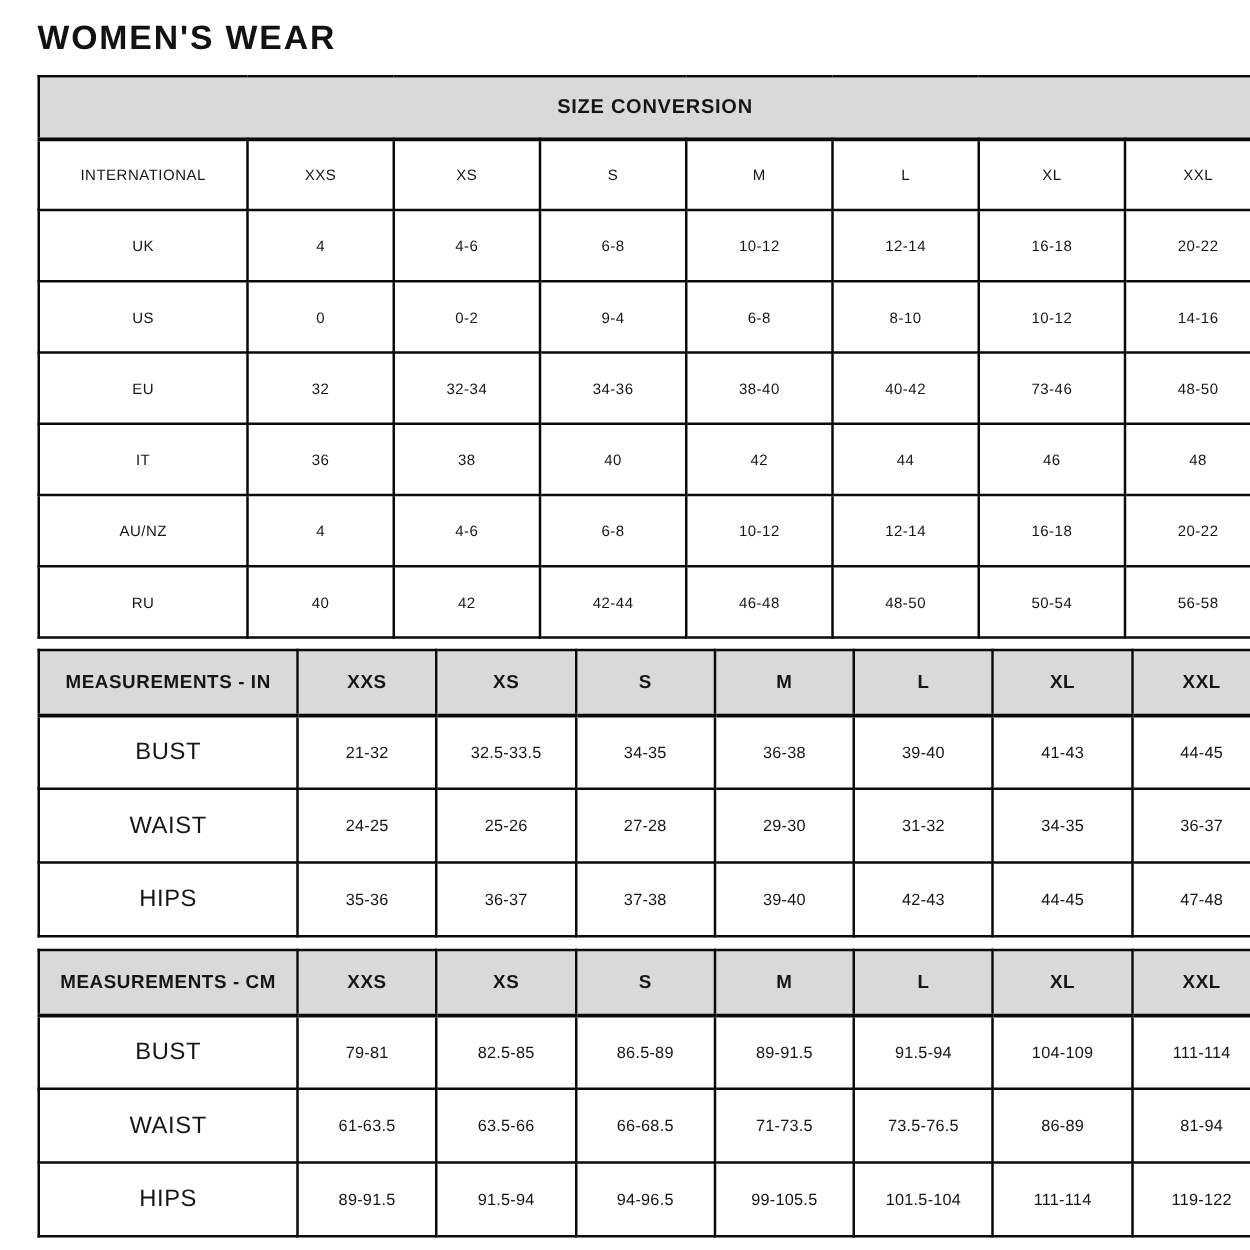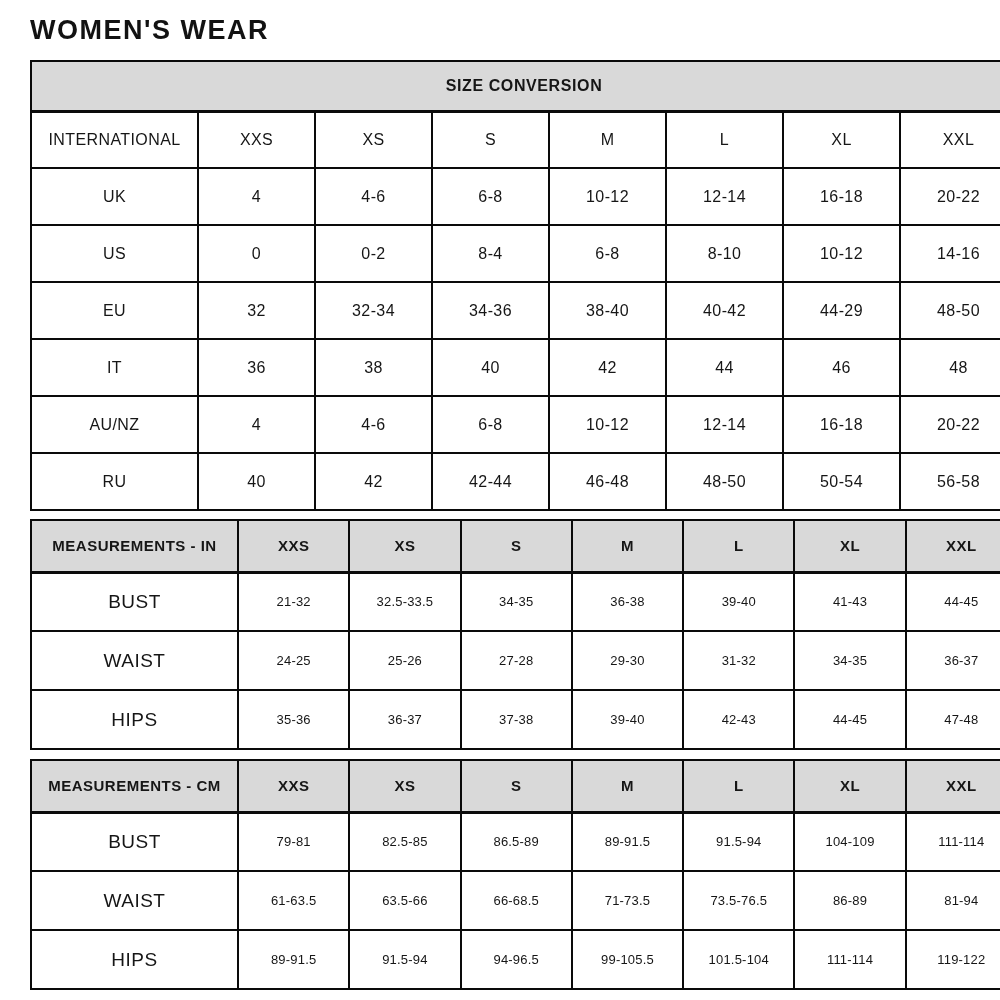--- a/index.html
+++ b/index.html
@@ -36,21 +36,21 @@
   .conv .band {
     background: #d9d9d9;
     height: 50px;
     font-size: 16px;
     font-weight: 700;
     letter-spacing: 0.6px;
     border-bottom: 3px solid #0a0a0a;
   }
   .conv tbody th, .conv tbody td {
     height: 57px;
-    font-size: 16px;
+    font-size: 12px;
     font-weight: 400;
     letter-spacing: 0.4px;
   }
   .conv col.c0 { width: 167px; }
   
   .meas { margin-bottom: 9px; }
   .meas col.c0 { width: 207px; }
   .meas tbody tr:first-child > th {
     background: #d9d9d9;
     height: 52px;
@@ -113,34 +113,34 @@
           <td>6-8</td>
           <td>10-12</td>
           <td>12-14</td>
           <td>16-18</td>
           <td>20-22</td>
         </tr>
         <tr>
           <th>US</th>
           <td>0</td>
           <td>0-2</td>
-          <td>8-4</td>
+          <td>9-4</td>
           <td>6-8</td>
           <td>8-10</td>
           <td>10-12</td>
           <td>14-16</td>
         </tr>
         <tr>
           <th>EU</th>
           <td>32</td>
           <td>32-34</td>
           <td>34-36</td>
           <td>38-40</td>
           <td>40-42</td>
-          <td>44-29</td>
+          <td>73-46</td>
           <td>48-50</td>
         </tr>
         <tr>
           <th>IT</th>
           <td>36</td>
           <td>38</td>
           <td>40</td>
           <td>42</td>
           <td>44</td>
           <td>46</td>

